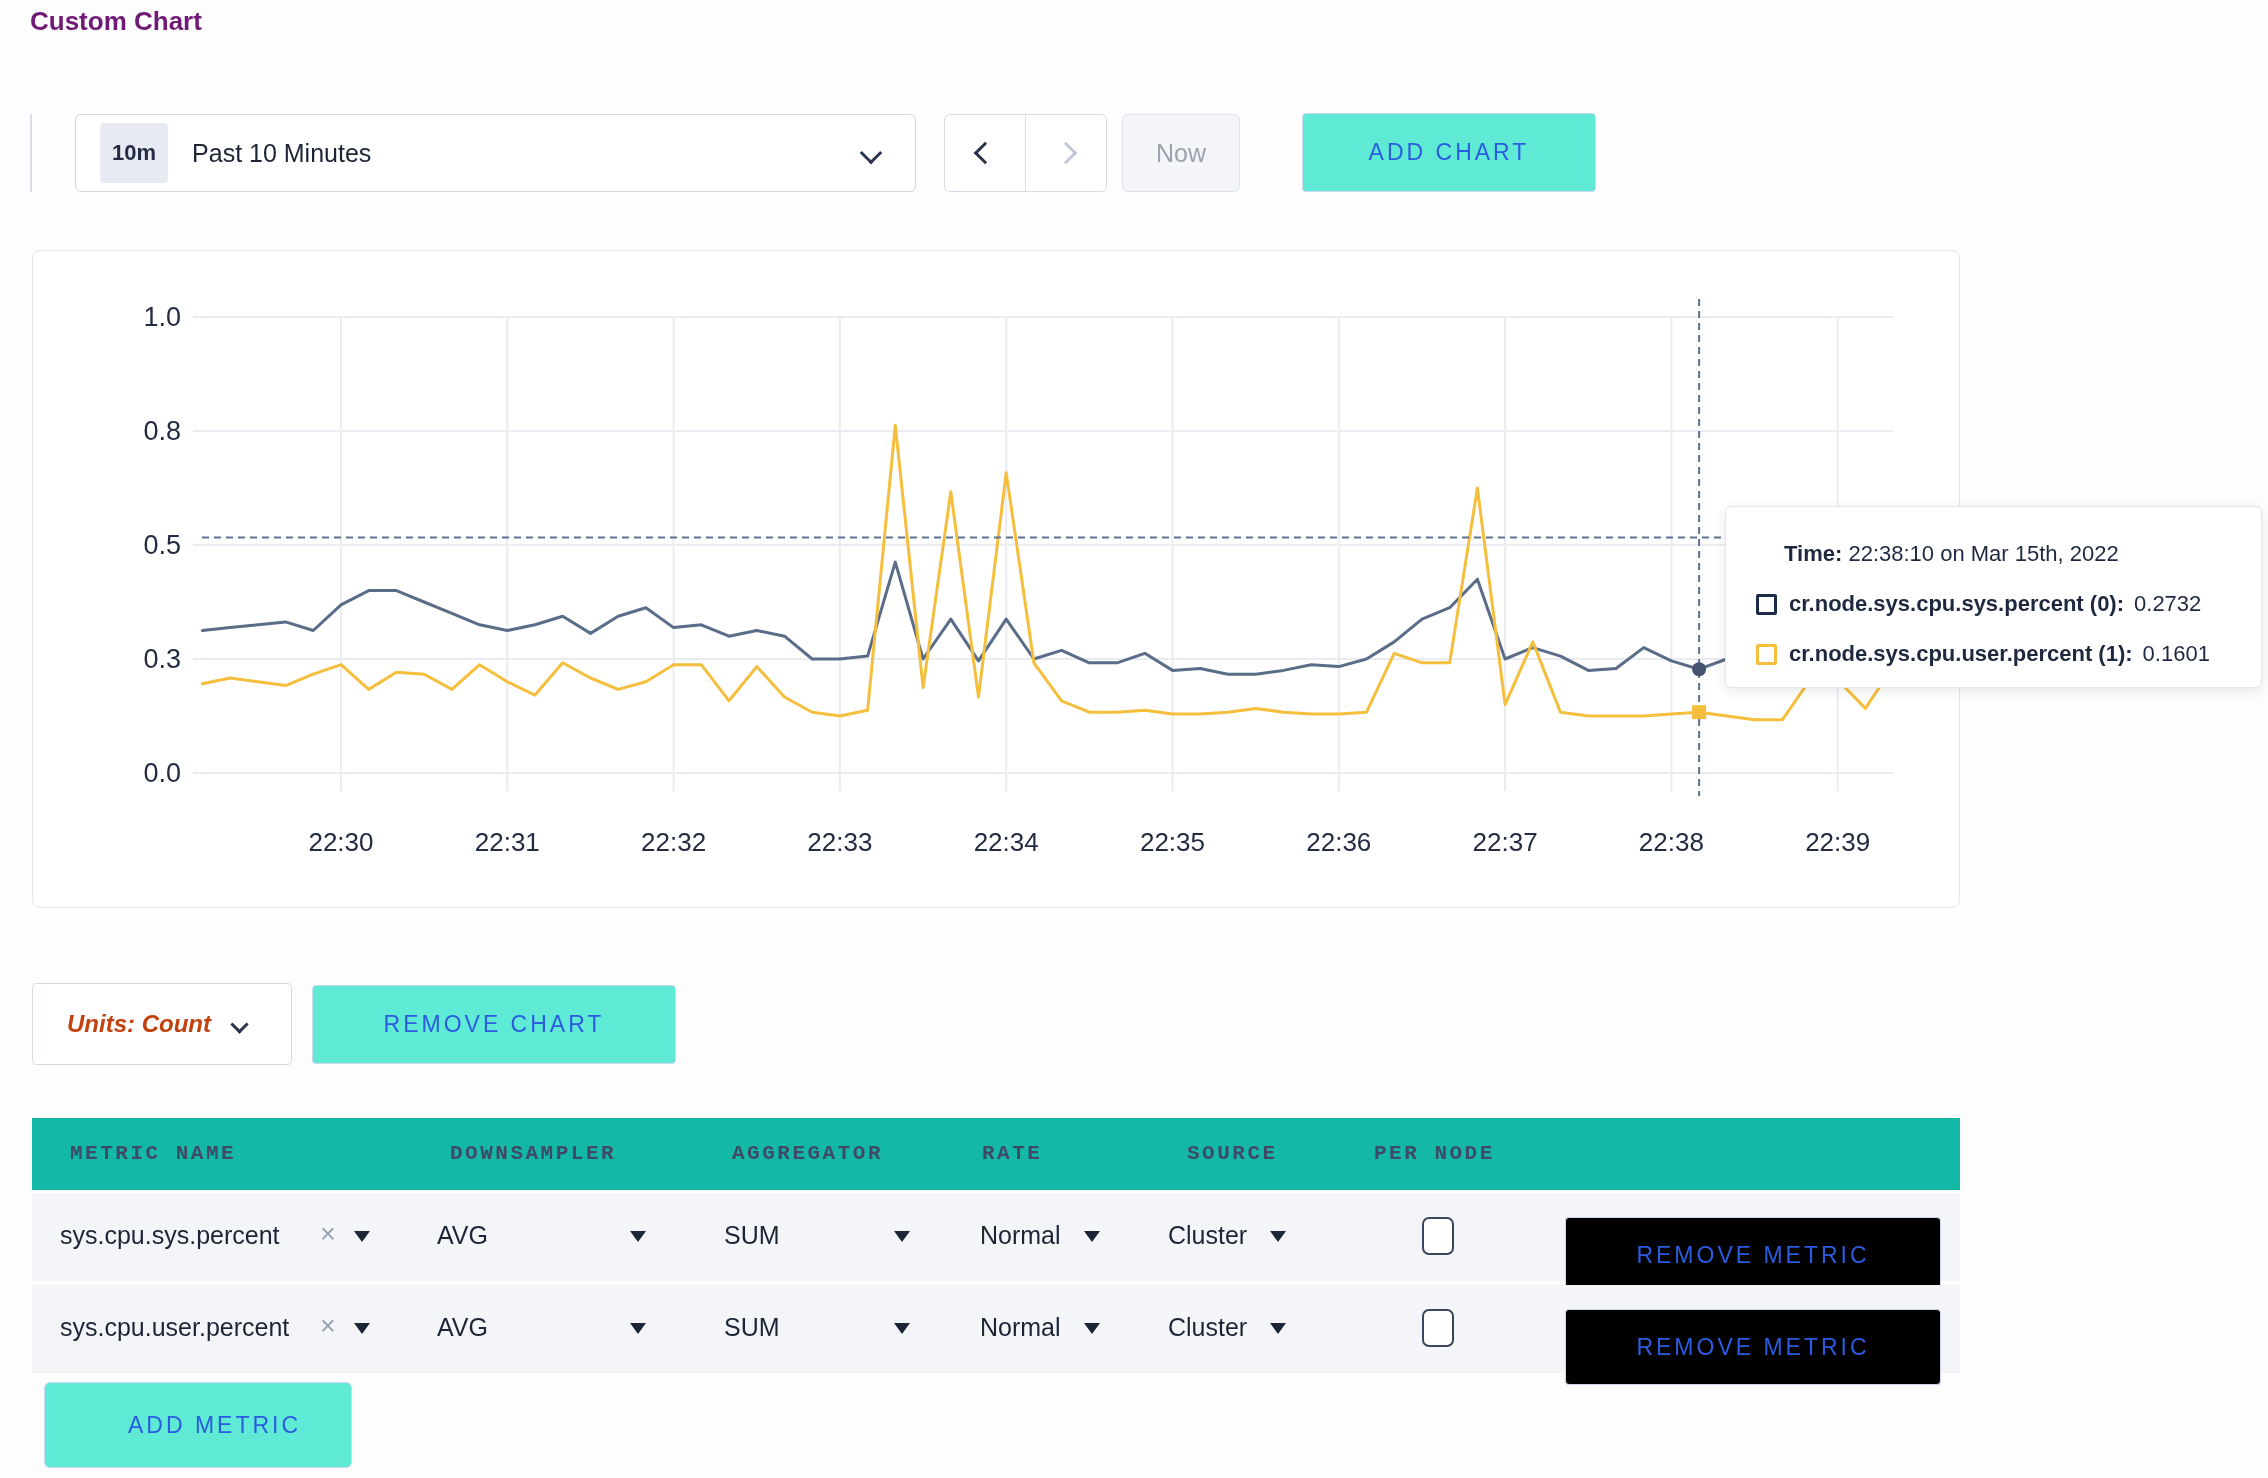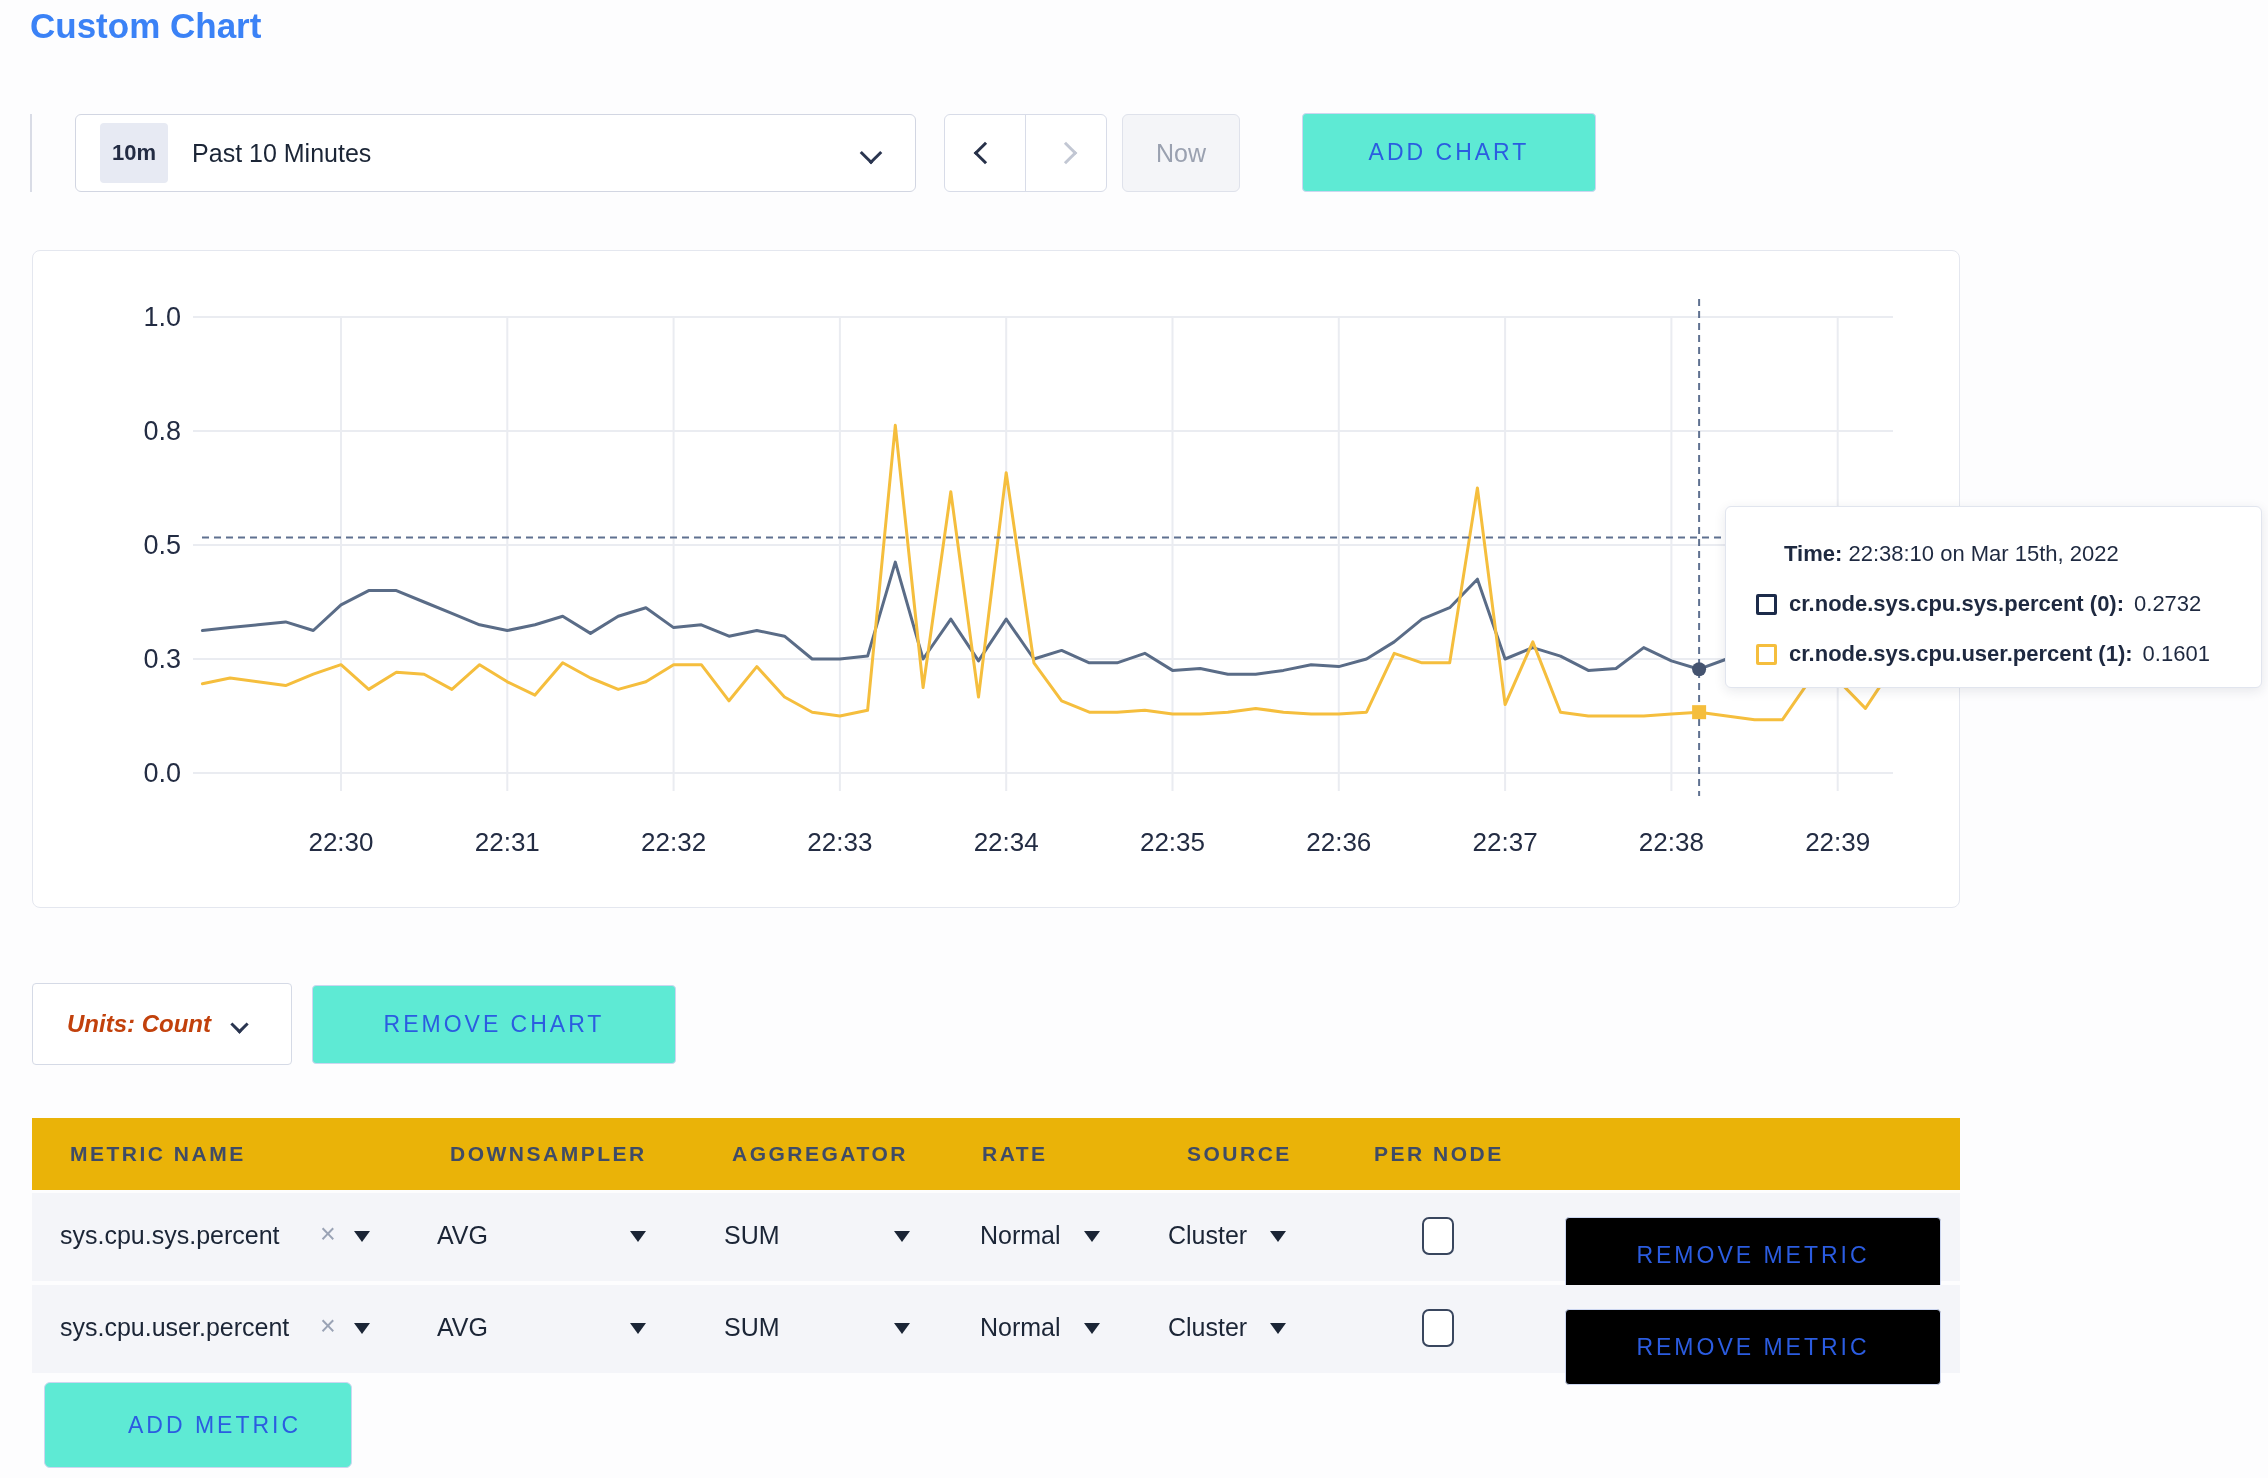--- a/index.html
+++ b/index.html
@@ -1,19 +1,19 @@
 <!DOCTYPE html>
 <html><head>
 <meta charset="utf-8">
 <style>
   html,body{margin:0;padding:0;}
   .screen{position:relative;width:2268px;height:1478px;background:#fdfdfe;
     font-family:"Liberation Sans",sans-serif;color:#1b2536;overflow:hidden;}
 
-  .page-title{position:absolute;left:30px;top:6px;font-size:35px;font-weight:700;color:#3b82f6;}
+  .page-title{position:absolute;left:30px;top:6px;font-size:26px;font-weight:700;color:#701a75;}
 
   
   .tb-divider{position:absolute;left:30px;top:114px;width:2px;height:78px;background:#d9dce6;}
   .timebox{position:absolute;left:75px;top:114px;width:841px;height:78px;background:#fff;
     border:1px solid #d2d6e2;border-radius:6px;display:flex;align-items:center;box-sizing:border-box;}
   .tr-badge{margin-left:24px;background:#e7eaf3;border-radius:4px;padding:17px 12px;
     font-size:22px;font-weight:700;color:#232c43;}
   .tr-label{margin-left:24px;font-size:25px;color:#1b2536;}
   .chev{display:inline-block;width:13px;height:13px;border:solid #2a3550;border-width:0 3px 3px 0;}
   .chev.down{transform:rotate(45deg);}
@@ -51,21 +51,21 @@
   .tt-name{font-weight:700;margin-right:10px;}
 
   
   .unitsbox{position:absolute;left:32px;top:983px;width:260px;height:82px;background:#fff;
     border:1px solid #d5dae6;border-radius:4px;display:flex;align-items:center;box-sizing:border-box;}
   .units-label{margin-left:34px;font-size:24px;font-weight:700;color:#c2410c;font-style:italic;}
   .unitsbox .chev{width:10px;height:10px;margin-left:22px;}
   .removechart{position:absolute;left:312px;top:985px;width:364px;height:79px;}
 
   
-  .thead{position:absolute;left:32px;top:1118px;width:1928px;height:72px;background:#eab308;}
+  .thead{position:absolute;left:32px;top:1118px;width:1928px;height:72px;background:#14b8a6;font-family:Liberation Mono, monospace;}
   .th{position:absolute;top:24px;font-size:21px;letter-spacing:2.5px;font-weight:600;color:#3f4b66;}
   .trow{position:absolute;left:32px;width:1928px;height:88px;background:#f4f5f9;}
   .cell{position:absolute;top:28px;font-size:25px;color:#1b2536;}
   .clear-x{position:absolute;top:26px;font-size:27px;color:#9aa3b5;cursor:pointer;}
   .caret{position:absolute;top:38px;width:0;height:0;border-left:8px solid transparent;
     border-right:8px solid transparent;border-top:11px solid #1b2536;}
   .checkbox{position:absolute;left:1390px;top:24px;width:28px;height:34px;background:#fff;
     border:2px solid #39465e;border-radius:7px;cursor:pointer;}
   .removemetric{position:absolute;left:1533px;top:24px;width:376px;height:76px;background:#000000;}
   .addmetric{position:absolute;left:44px;top:1382px;width:308px;height:86px;border-radius:6px;padding-left:33px;}

